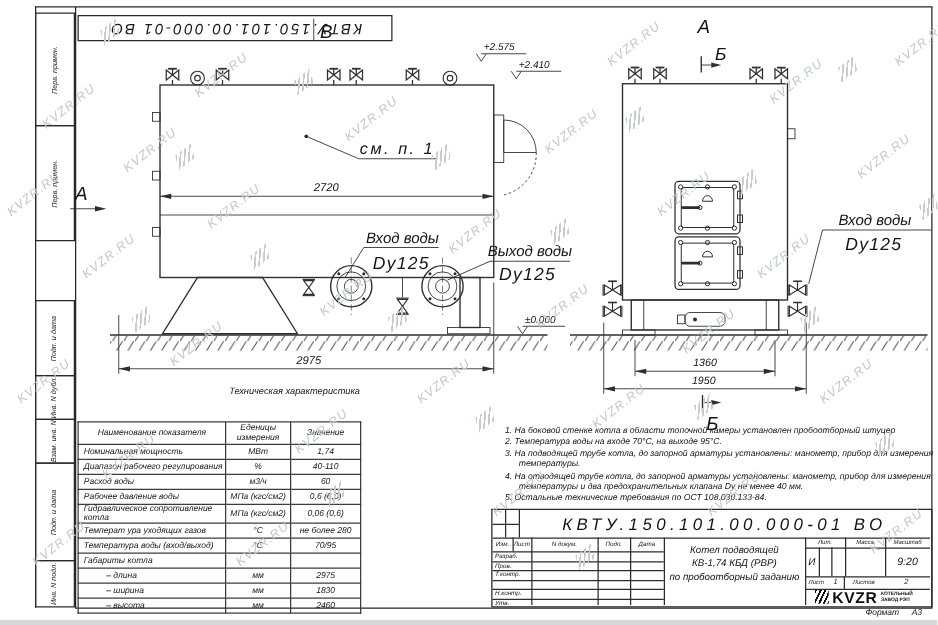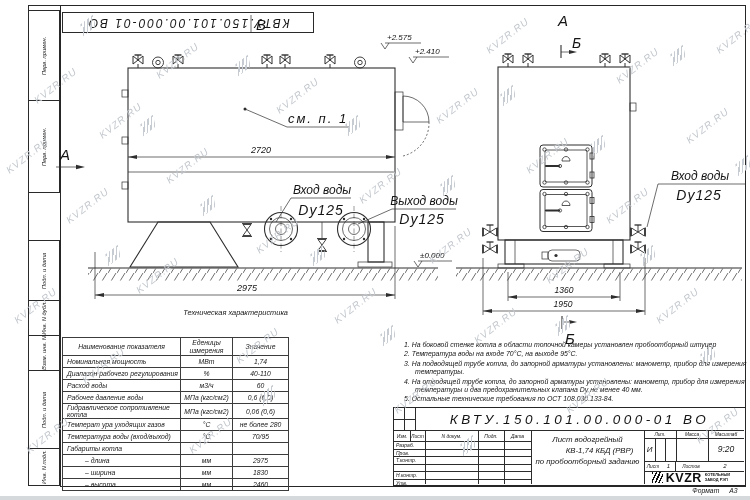--- a/index.html
+++ b/index.html
@@ -420,22 +420,22 @@
     <div class="tx" style="left:31px;top:23px;width:53px;height:10px">N докум.</div>
     <div class="tx" style="left:84px;top:23px;width:26px;height:10px">Подп.</div>
     <div class="tx" style="left:110px;top:23px;width:27px;height:10px">Дата</div>
 
     <div class="tx tl" style="left:2px;top:34px;width:28px;height:6px">Разраб.</div>
     <div class="tx tl" style="left:2px;top:41.5px;width:28px;height:6px">Пров.</div>
     <div class="tx tl" style="left:2px;top:49px;width:28px;height:6px">Т.контр.</div>
     <div class="tx tl" style="left:2px;top:64px;width:28px;height:6px">Н.контр.</div>
     <div class="tx tl" style="left:2px;top:71.5px;width:28px;height:6px">Утв.</div>
 
-    <div class="tx ttl" style="left:137px;top:26px;width:113px;height:10px">Лист водогрейный</div>
-    <div class="tx ttl" style="left:149px;top:37px;width:113px;height:10px">КВ-1,74 КБД (РВР)</div>
+    <div class="tx ttl" style="left:137px;top:26px;width:113px;height:10px">Котел подводящей</div>
+    <div class="tx ttl" style="left:137px;top:37px;width:113px;height:10px">КВ-1,74 КБД (РВР)</div>
     <div class="tx ttl" style="left:137px;top:48px;width:113px;height:10px">по пробоотборный заданию</div>
 
     <div class="ln" style="left:250px;top:30px;width:100px;height:1px"></div>
     <div class="ln" style="left:250px;top:53px;width:100px;height:1px"></div>
     <div class="ln" style="left:250px;top:63px;width:100px;height:1px"></div>
     <div class="ln" style="left:282px;top:22px;width:1px;height:31px"></div>
     <div class="ln" style="left:314px;top:22px;width:1px;height:31px"></div>
     <div class="ln" style="left:261px;top:30px;width:1px;height:23px"></div>
     <div class="ln" style="left:271px;top:30px;width:1px;height:23px"></div>
     <div class="ln" style="left:281px;top:53px;width:1px;height:10px"></div>

